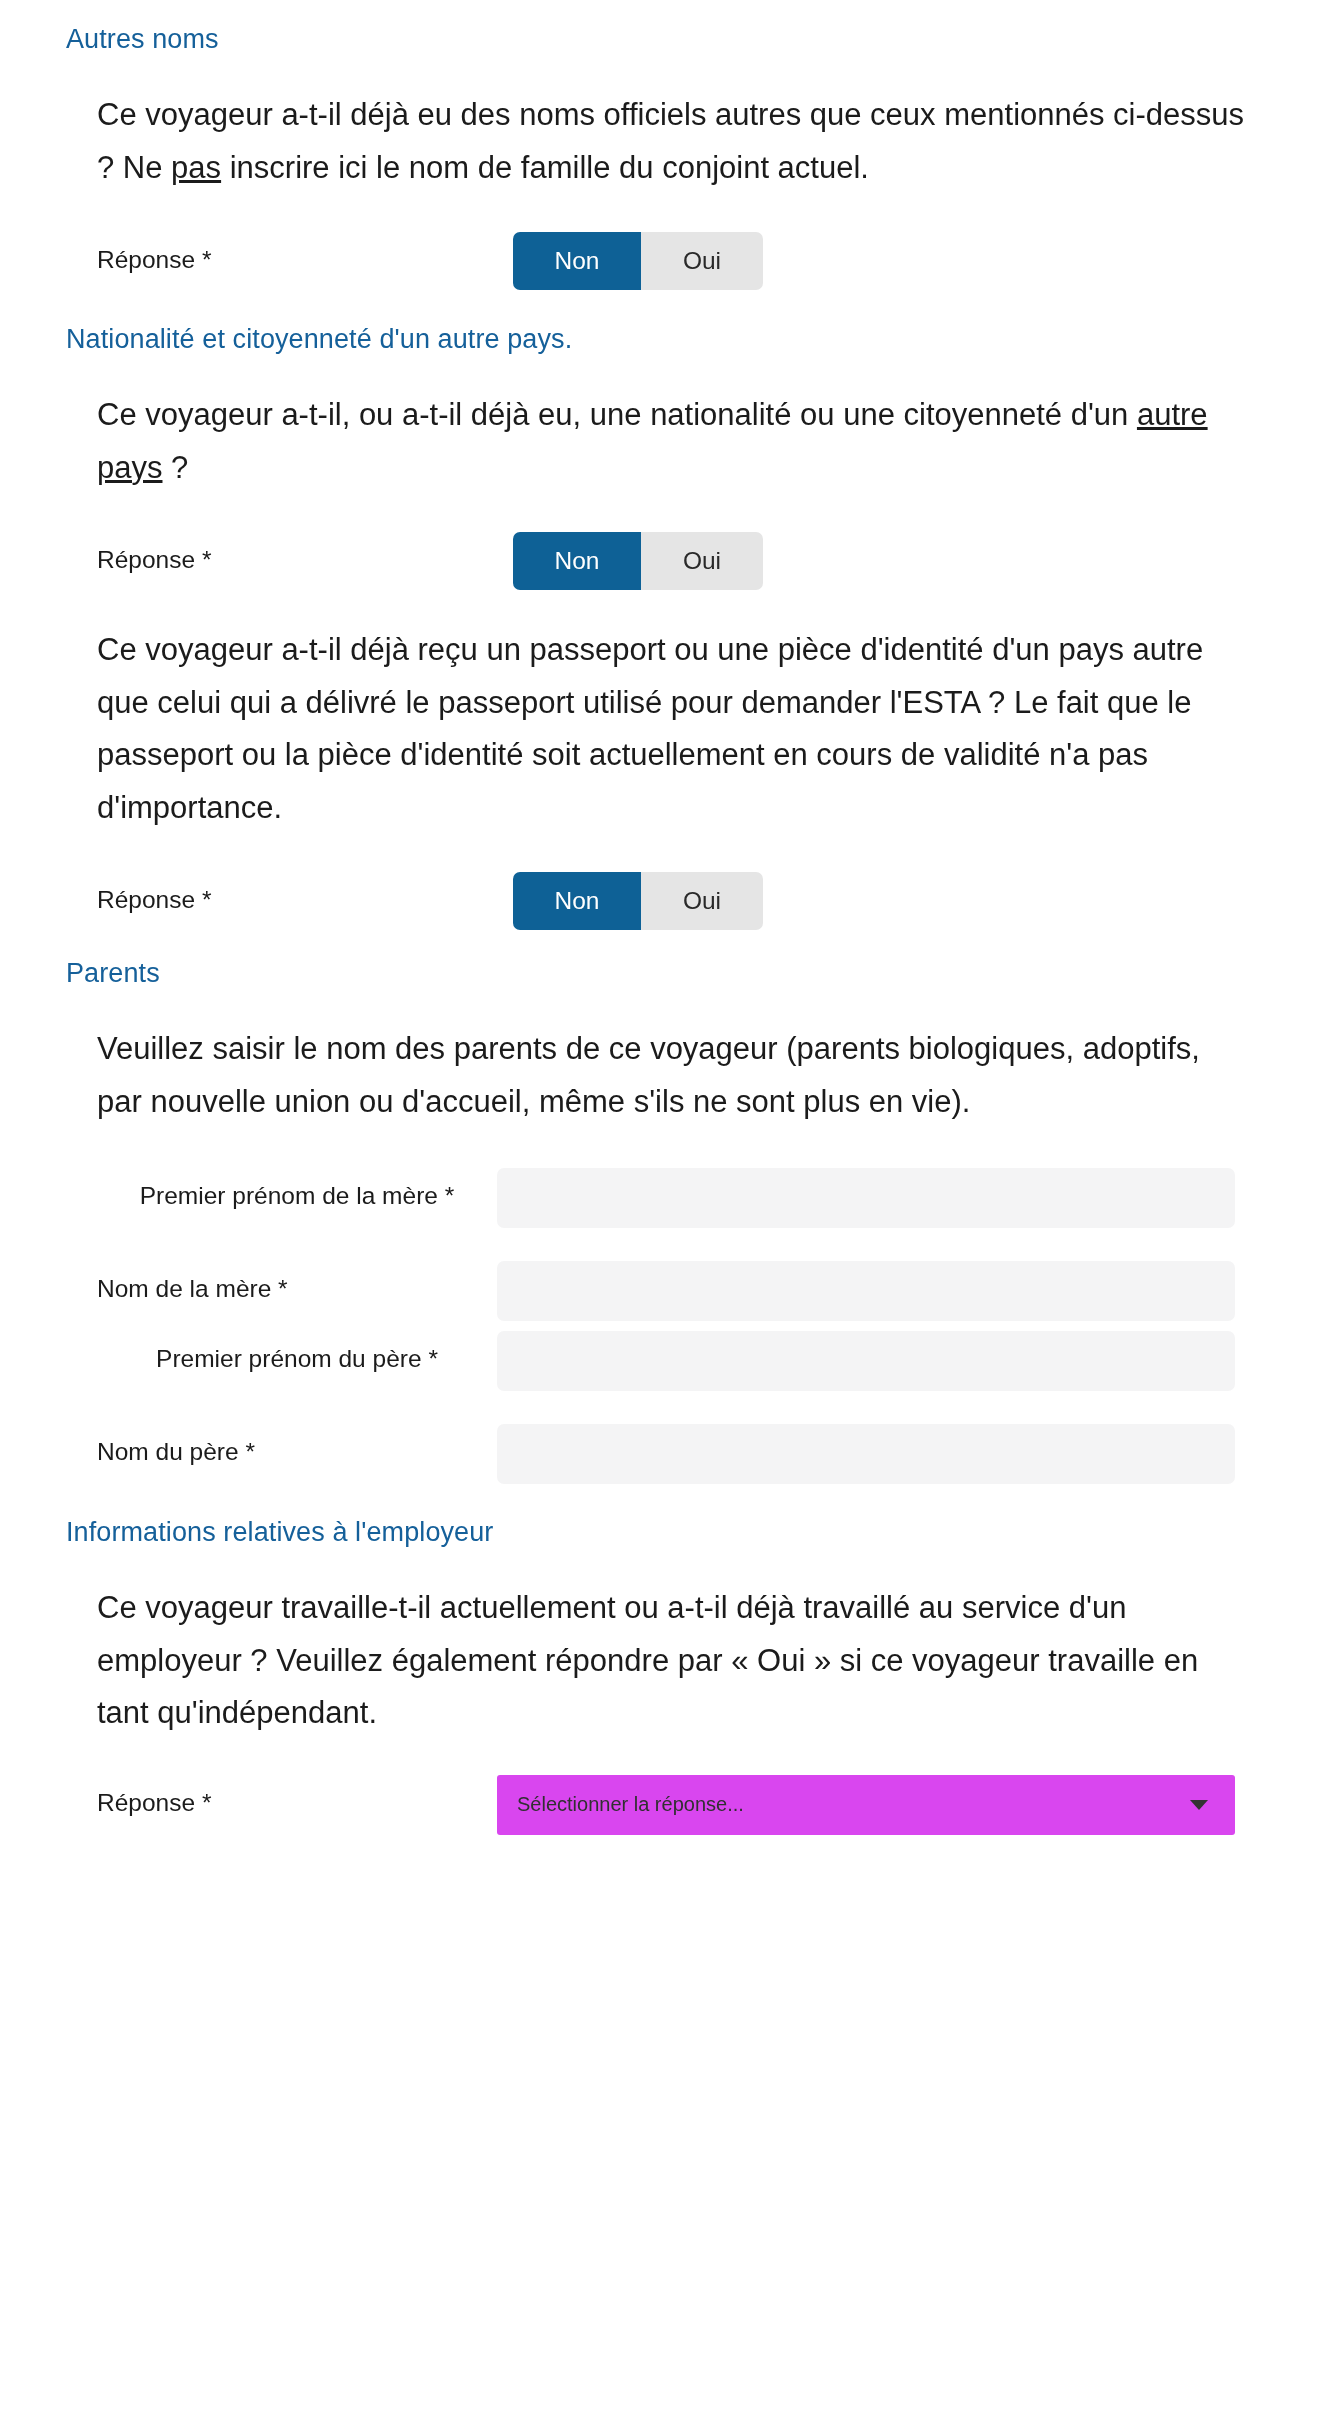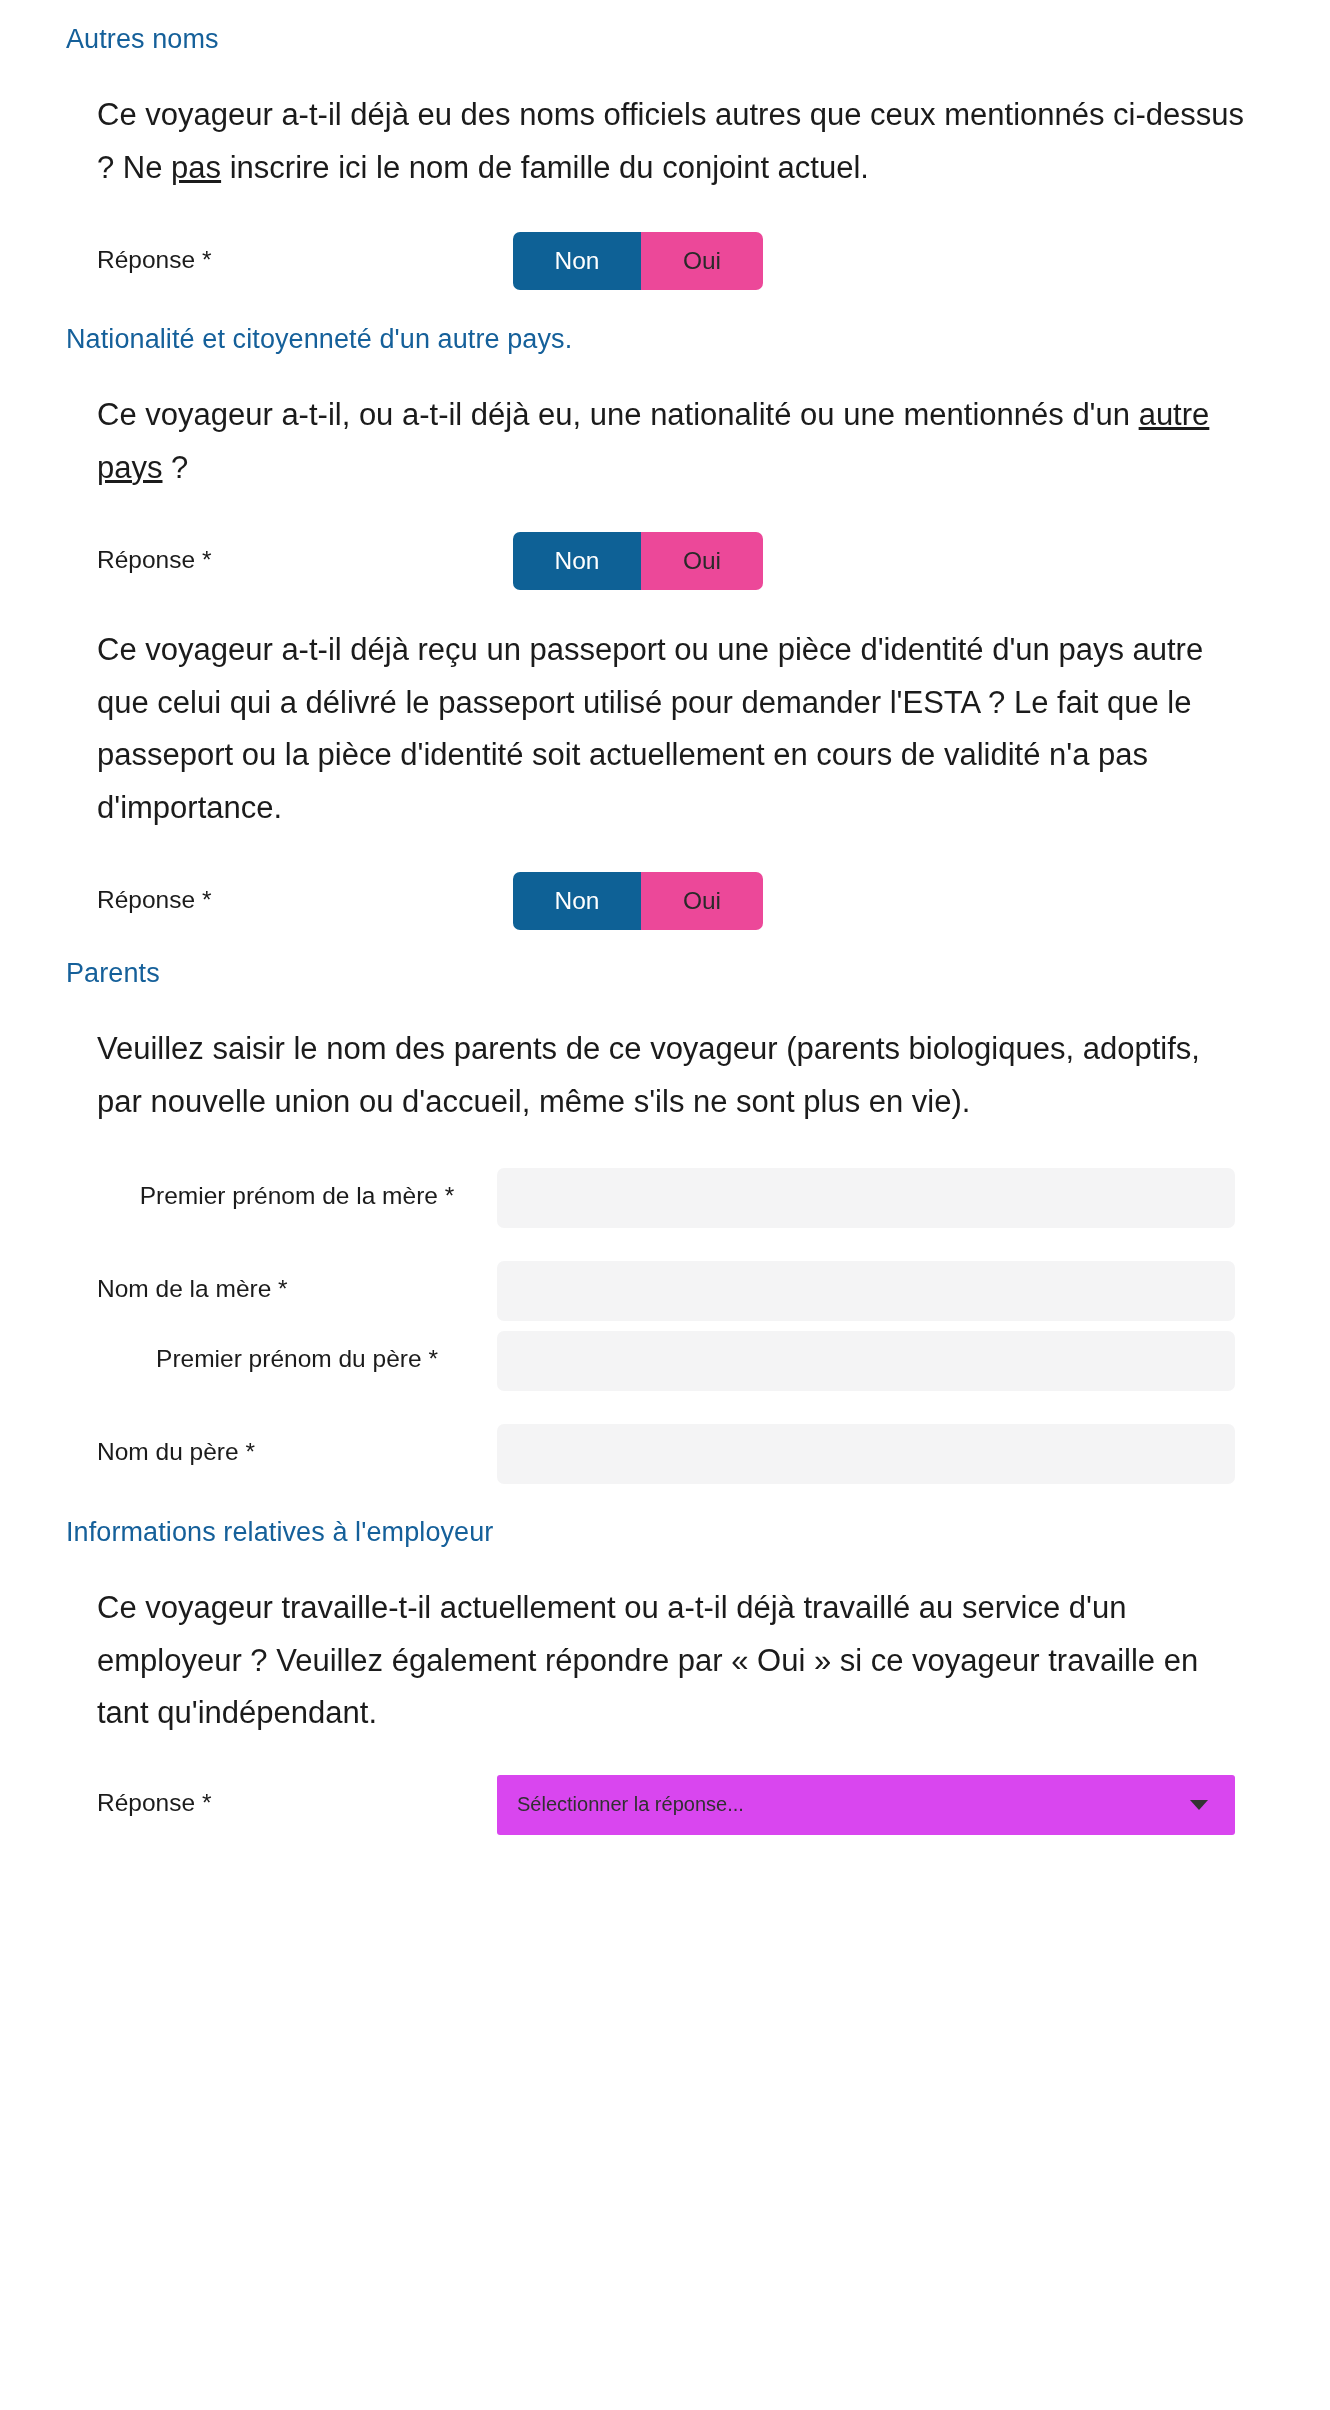--- a/index.html
+++ b/index.html
@@ -78,21 +78,21 @@
     text-align: center;
     height: 58px;
   }
   .toggle-btn.no {
     width: 128px;
     background: #0e6196;
     color: #ffffff;
   }
   .toggle-btn.yes {
     width: 122px;
-    background: #ec4899;
+    background: #e5e5e5;
     color: #2a2a2a;
   }
 
   
   .text-input {
     display: block;
     width: 738px;
     height: 60px;
     background: #f4f4f5;
     border: none;
@@ -165,21 +165,21 @@
       </div>
     </div>
   </div>
 
   <div class="sp-before-heading"></div>
 
   <h2 class="section-heading">Nationalité et citoyenneté d'un autre pays.</h2>
 
   <div class="sp-after-heading"></div>
 
-  <p class="para"><span>Ce voyageur a-t-il, ou a-t-il déjà eu, une nationalité ou une mentionnés d'un </span><span class="u">autre pays</span><span> ?</span></p>
+  <p class="para"><span>Ce voyageur a-t-il, ou a-t-il déjà eu, une nationalité ou une citoyenneté d'un </span><span class="u">autre pays</span><span> ?</span></p>
 
   <div class="sp-after-para"></div>
 
   <div class="field-row">
     <div class="field-label">Réponse *</div>
     <div class="field-control">
       <div class="toggle-group">
         <button class="toggle-btn no">Non</button>
         <button class="toggle-btn yes">Oui</button>
       </div>

